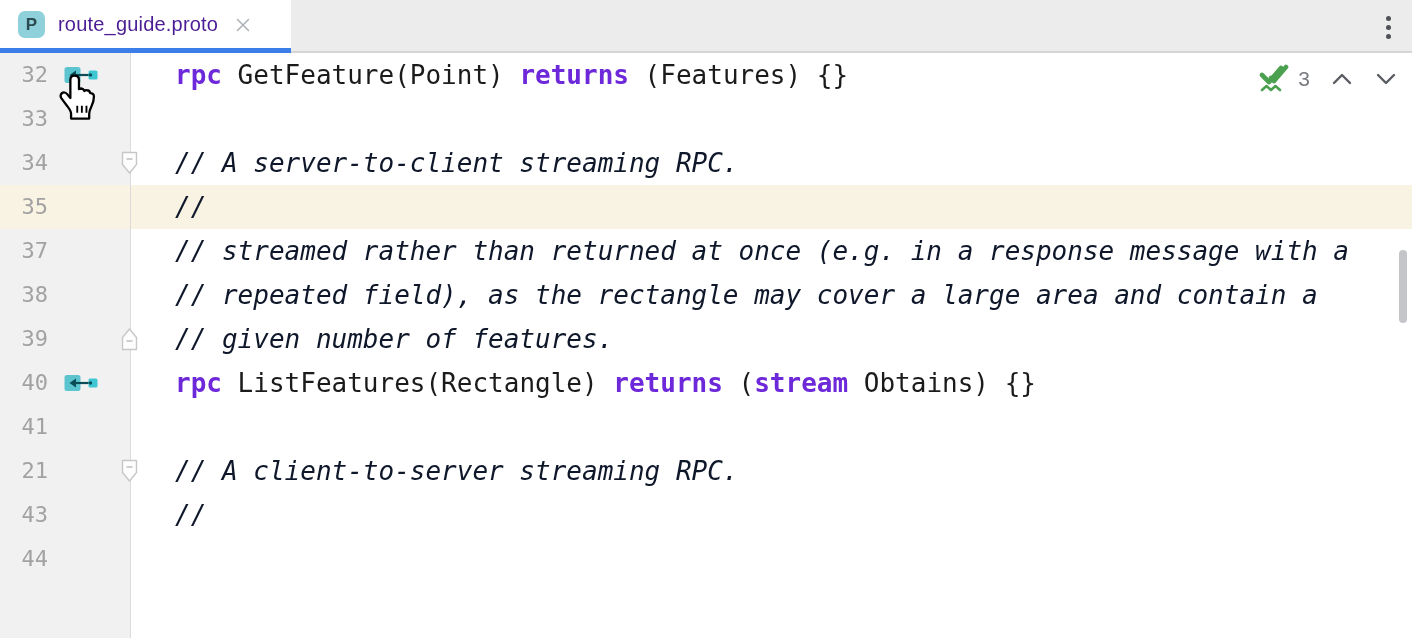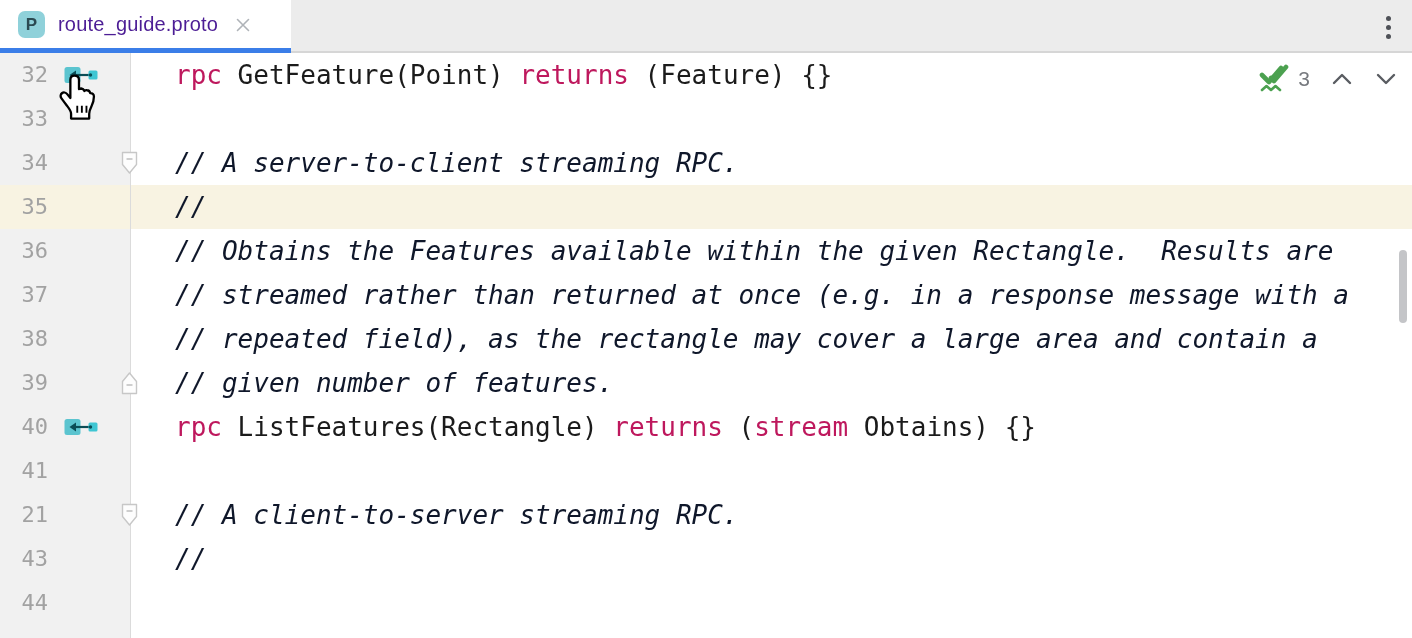--- a/index.html
+++ b/index.html
@@ -24,21 +24,21 @@
   #gutter-border { position:absolute; left:130px; top:0; width:1px; height:585px; background:#DBDBDB; z-index:4; }
   #lines { position:absolute; left:0; top:0; width:1412px; }
   .row { position:relative; width:1412px; height:44px; }
   .row.hl { background:#F8F3E2; z-index:2; }
   .lnum { position:absolute; left:0; top:0; width:48px; height:44px; line-height:44px; text-align:right;
           font-family:"DejaVu Sans Mono","Liberation Mono",monospace; font-size:22px; color:#A2A2A2; cursor:pointer; }
   .gicon { position:absolute; left:64px; top:13px; width:34px; height:18px; cursor:pointer; }
   .fold { position:absolute; left:121px; top:10px; width:17px; height:24px; z-index:5; cursor:pointer; }
   .code { position:absolute; left:175px; top:0; height:44px; line-height:44px; white-space:pre;
           font-family:"DejaVu Sans Mono","Liberation Mono",monospace; font-size:26px; color:#1B1B1B; cursor:text; }
-  .tok-k { color:#be185d; }
+  .tok-k { color:#6d28d9;font-weight:bold; }
   .tok-c { color:#0f172a; font-style:italic; }
 
   
   #analysis { position:absolute; right:14px; top:8px; height:36px; display:flex; align-items:center; z-index:6; }
   #analysis .cnt { font-size:21px; color:#76797E; margin:0 0 0 7px; }
   #analysis .nav { margin-left:20px; cursor:pointer; width:24px; height:20px; display:flex; align-items:center; justify-content:center; }
   #insp-icon { cursor:pointer; }
 
   
   #scroll-thumb { position:absolute; right:5px; top:197px; width:8px; height:73px; border-radius:4px; background:#9FA2A6; opacity:.62; cursor:pointer; }
@@ -75,41 +75,37 @@
     <div id="lines">
         <div class="row">
           <span class="lnum">32</span>
           <span class="gicon"><svg width="34" height="18" viewBox="0 0 34 18">
               <rect x="0.5" y="1" width="16" height="16" rx="2.5" fill="#5BC4CF"></rect>
               <path d="M12 4.5 L5.5 9 L12 13.5 Z" fill="#0A4D56"></path>
               <path d="M11 9 H26" stroke="#0A4D56" stroke-width="2.2"></path>
               <rect x="24.5" y="4.5" width="9" height="9" rx="1.5" fill="#3FC6D3"></rect>
               <circle cx="26.5" cy="9" r="1.7" fill="#0A4D56"></circle>
             </svg></span>
-          <span class="code"><span class="tok-k">rpc</span><span class="tok-p"> GetFeature(Point) </span><span class="tok-k">returns</span><span class="tok-p"> (Feature) {}</span></span>
+          <span class="code"><span class="tok-k">rpc</span><span class="tok-p"> GetFeature(Point) </span><span class="tok-k">returns</span><span class="tok-p"> (Features) {}</span></span>
         </div>
         <div class="row">
           <span class="lnum">33</span>
           <span class="code"></span>
         </div>
         <div class="row">
           <span class="lnum">34</span>
           <span class="fold"><svg width="17" height="24" viewBox="0 0 17 24">
               <path d="M1.5 1.5 H15.5 V13.5 L8.5 22 L1.5 13.5 Z" fill="#FDFDFD" stroke="#C7C7C7" stroke-width="1.4" stroke-linejoin="round"></path>
               <path d="M5.5 8 H11.5" stroke="#C2C2C2" stroke-width="1.6"></path>
             </svg></span>
           <span class="code"><span class="tok-c">// A server-to-client streaming RPC.</span></span>
         </div>
         <div class="row hl">
           <span class="lnum">35</span>
           <span class="code"><span class="tok-c">//</span></span>
-        </div>
-        <div class="row">
-          <span class="lnum">36</span>
-          <span class="code"><span class="tok-c">// Obtains the Features available within the given Rectangle.  Results are</span></span>
         </div>
         <div class="row">
           <span class="lnum">37</span>
           <span class="code"><span class="tok-c">// streamed rather than returned at once (e.g. in a response message with a</span></span>
         </div>
         <div class="row">
           <span class="lnum">38</span>
           <span class="code"><span class="tok-c">// repeated field), as the rectangle may cover a large area and contain a</span></span>
         </div>
         <div class="row">

